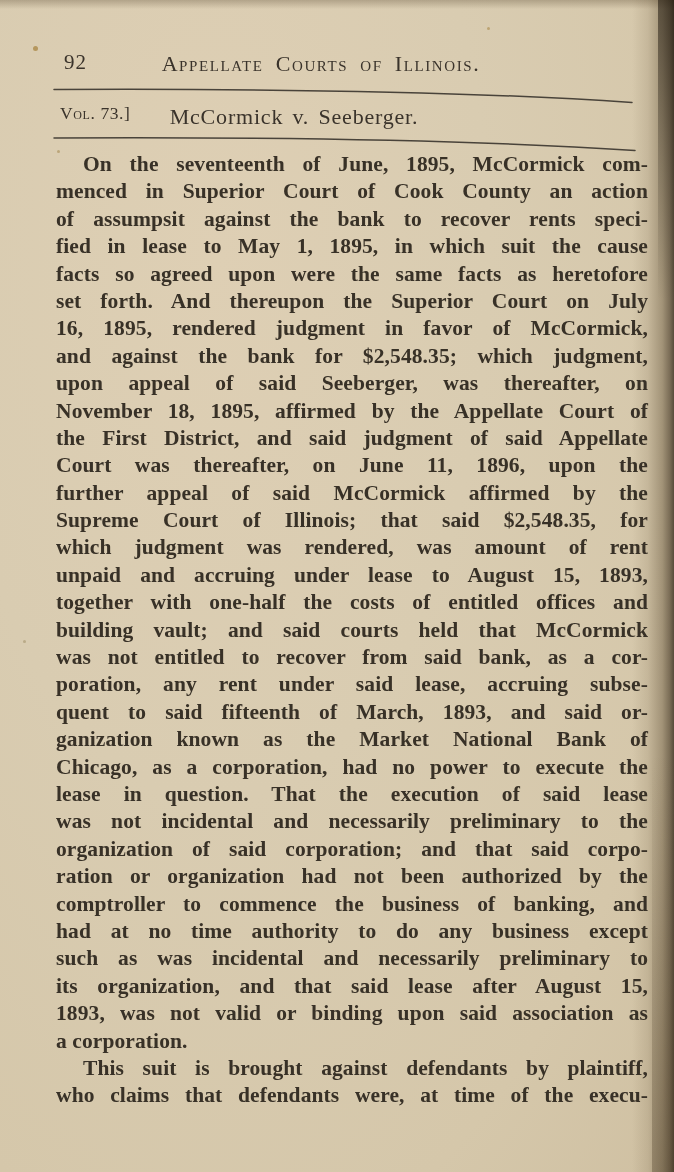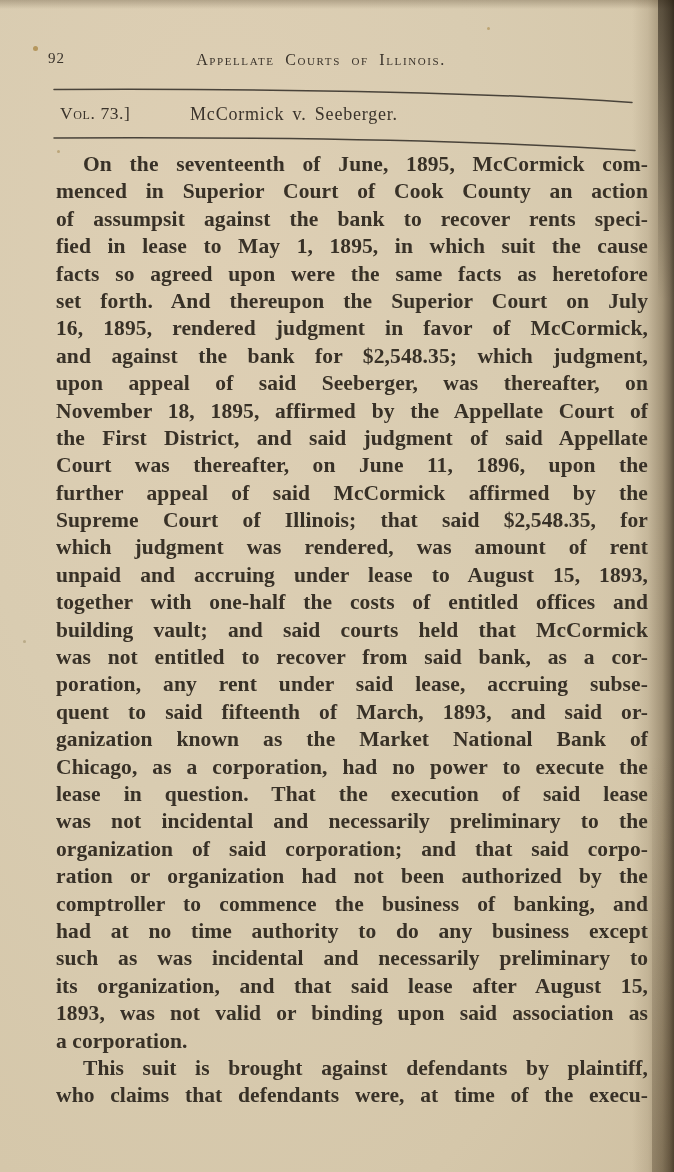--- a/index.html
+++ b/index.html
@@ -39,42 +39,42 @@
 
   
   .speck { position:absolute; border-radius:50%; pointer-events:none; }
   .s1 { left:33px;  top:46px;  width:5px; height:5px; background:#ab8a49; opacity:.8; }
   .s2 { left:487px; top:27px;  width:3px; height:3px; background:#b09359; opacity:.7; }
   .s3 { left:57px;  top:150px; width:3px; height:3px; background:#a68c55; opacity:.6; }
   .s4 { left:23px;  top:640px; width:3px; height:3px; background:#9b8a60; opacity:.5; }
 
   
   .pagenum {
-    position:absolute; left:48px; top:50px;
-    font-size:15px; letter-spacing:1px;
+    position:absolute; left:64px; top:50px;
+    font-size:21px; letter-spacing:1px;
   }
   .running-title-wrap {
     position:absolute; left:0; top:51px; width:642px; text-align:center;
   }
   .running-title {
     font-variant: small-caps;
-    font-size:16px; letter-spacing:1.6px; word-spacing:5px;
+    font-size:22px; letter-spacing:1.6px; word-spacing:5px;
   }
 
   
   .rules { position:absolute; left:0; top:0; }
   .rules path { stroke:#49433a; stroke-width:1.5; fill:none; stroke-linecap:round; }
 
   
   .vol {
     position:absolute; left:60px; top:103px;
     font-variant: small-caps; font-size:17.5px; letter-spacing:0.6px;
   }
   .case-wrap { position:absolute; left:0; top:104px; width:588px; text-align:center; }
-  .case { font-size:18px; letter-spacing:0.8px; word-spacing:3px; }
+  .case { font-size:22px; letter-spacing:0.8px; word-spacing:3px; }
 
   
   .body-text {
     position:absolute; left:56px; top:151px; width:592px;
     font-size:21.5px; line-height:27.4px; letter-spacing:0.1px;
     color:#383127;
     font-weight:bold;
   }
   .line {
     height:27.4px; overflow:visible;

